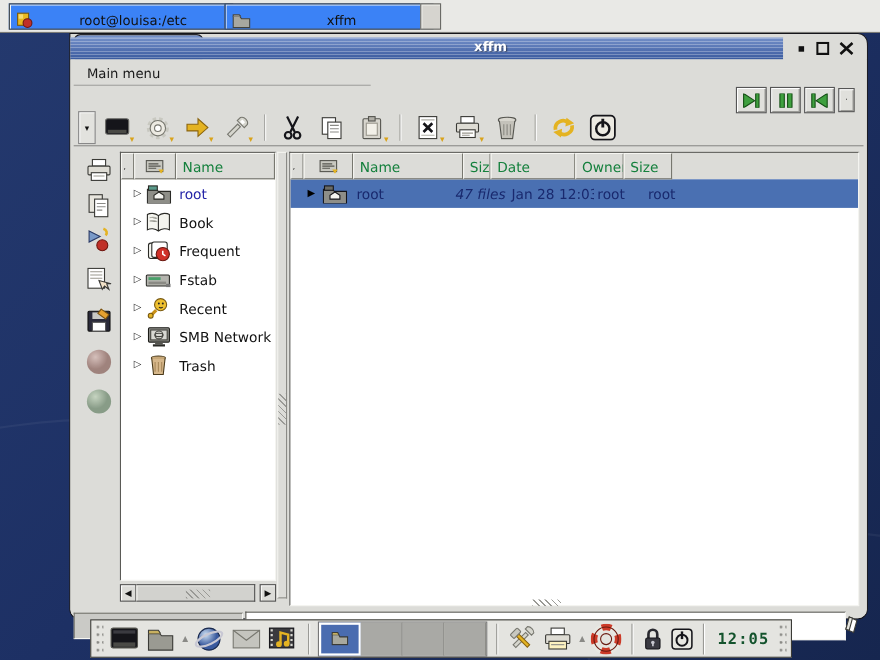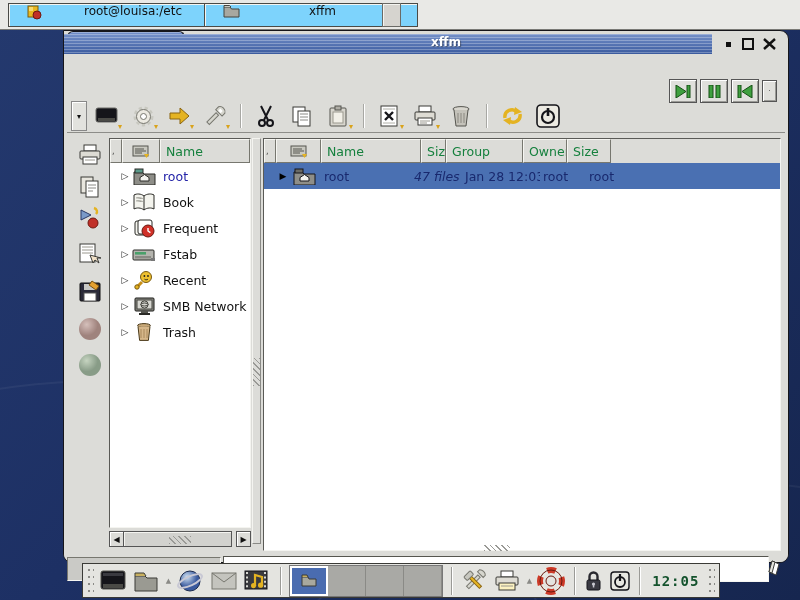--- a/index.html
+++ b/index.html
@@ -3,22 +3,22 @@
 <meta charset="utf-8">
 <style>
   html,body{margin:0;padding:0;width:800px;height:600px;overflow:hidden;
     font-family:"DejaVu Sans","Liberation Sans",sans-serif;font-size:12px;color:#111;}
   #stage{position:absolute;inset:0;width:800px;height:600px;}
   
   #desktop{position:absolute;inset:0;background:linear-gradient(135deg,#24396e 0%,#1d3064 45%,#16264f 100%);}
   #desktop .curve{position:absolute;border-radius:50%;border:2px solid rgba(255,255,255,.05);}
   
   #taskbar{position:absolute;left:0;top:0;width:800px;height:29px;background:#e9e9e6;border-bottom:1px solid #7a7a76;}
-  .taskbtn{position:absolute;top:3px;height:22px;background:#7dd3fc;border:1px solid #4a4a46;
-    box-shadow:inset 1px 1px 0 #f4f4f0;display:flex;align-items:flex-start;gap:6px;padding:0 18px;cursor:default;}
+  .taskbtn{position:absolute;top:3px;height:22px;background:#3b82f6;border:1px solid #4a4a46;
+    box-shadow:inset 1px 1px 0 #f4f4f0;display:flex;align-items:flex-end;gap:6px;padding:0 6px;cursor:default;}
   .taskbtn .tlabel{flex:1;text-align:center;font-size:12px;color:#111;white-space:nowrap;overflow:hidden;}
   .tasksq{position:absolute;left:382px;top:3px;width:17px;height:22px;background:#d6d4cf;border:1px solid #6a6a66;box-shadow:inset 1px 1px 0 #f4f4f0;}
   
   #win{position:absolute;left:63px;top:30px;width:724px;height:531px;background:#dcdcd8;
     border:1px solid #15151a;border-radius:0 9px 9px 9px;}
   .tbarblue{background:
     repeating-linear-gradient(180deg,rgba(255,255,255,.28) 0 1px,rgba(255,255,255,0) 1px 3px),
     linear-gradient(#7490c9,#3a5a9e);}
   #ttab{position:absolute;left:3px;top:0;width:118px;height:23px;border-radius:6px 6px 0 0;
     border:1px solid #15151a;border-bottom:none;box-sizing:border-box;display:flex;align-items:center;gap:9px;padding-left:9px;}
@@ -167,20 +167,23 @@
         </span>
       <span class="wbtn">
           <svg width="13" height="12" viewBox="0 0 13 12">
             <path d="M1 1l11 10M12 1L1 11" stroke="#111" stroke-width="2.4"></path>
           </svg>
         </span>
     </div>
 
     <div id="wbody">
 
+      <div id="menubar">
+        <span class="mlabel">Main menu</span>
+      </div>
 
       <div id="navbtns">
         <span class="gbtn">
             <svg width="16" height="13" viewBox="0 0 16 13">
               <path d="M1 0l10 6.5L1 13z" fill="#3fa03f" stroke="#144f14"></path>
               <rect x="12" y="0" width="3" height="13" fill="#3fa03f" stroke="#144f14"></rect>
             </svg>
           </span>
         <span class="gbtn">
             <svg width="13" height="13" viewBox="0 0 13 13">
@@ -472,21 +475,21 @@
           <div class="hcell corner" style="width:12px;padding-left:1px;">,</div>
           <div class="hcell" style="width:45px;justify-content:center;padding-left:0;">
             <svg width="18" height="13" viewBox="0 0 18 13">
                 <rect x="1" y="1" width="15" height="10" fill="#c8c8c0" stroke="#55554f"></rect>
                 <path d="M3 4h9M3 6h11M3 8h7" stroke="#55554f"></path>
                 <polygon points="12,9 17,9 14.5,13" fill="#e4b322"></polygon>
               </svg>
           </div>
           <div class="hcell" style="width:100px;">Name</div>
           <div class="hcell" style="width:25px;">Size</div>
-          <div class="hcell" style="width:77px;">Group</div>
+          <div class="hcell" style="width:77px;">Date</div>
           <div class="hcell" style="width:44px;">Owner</div>
           <div class="hcell" style="width:44px;">Size</div>
         </div>
         <div class="trow selrow">
           <span class="exp" style="margin-left:12px;color:#000;">▶</span>
           <span class="tic" style="width:28px;">
               <svg width="23" height="18" viewBox="0 0 23 18">
                 <path d="M1 5h8l2 2h11v11H1z" fill="#8e8e88" stroke="#15151a"></path>
                 <rect x="2" y="2" width="8" height="4" fill="#6a6a64" stroke="#15151a"></rect>
                 <path d="M7 14v-3.5l4.5-3 4.5 3V14z" fill="#f4f4f0" stroke="#15151a"></path>

